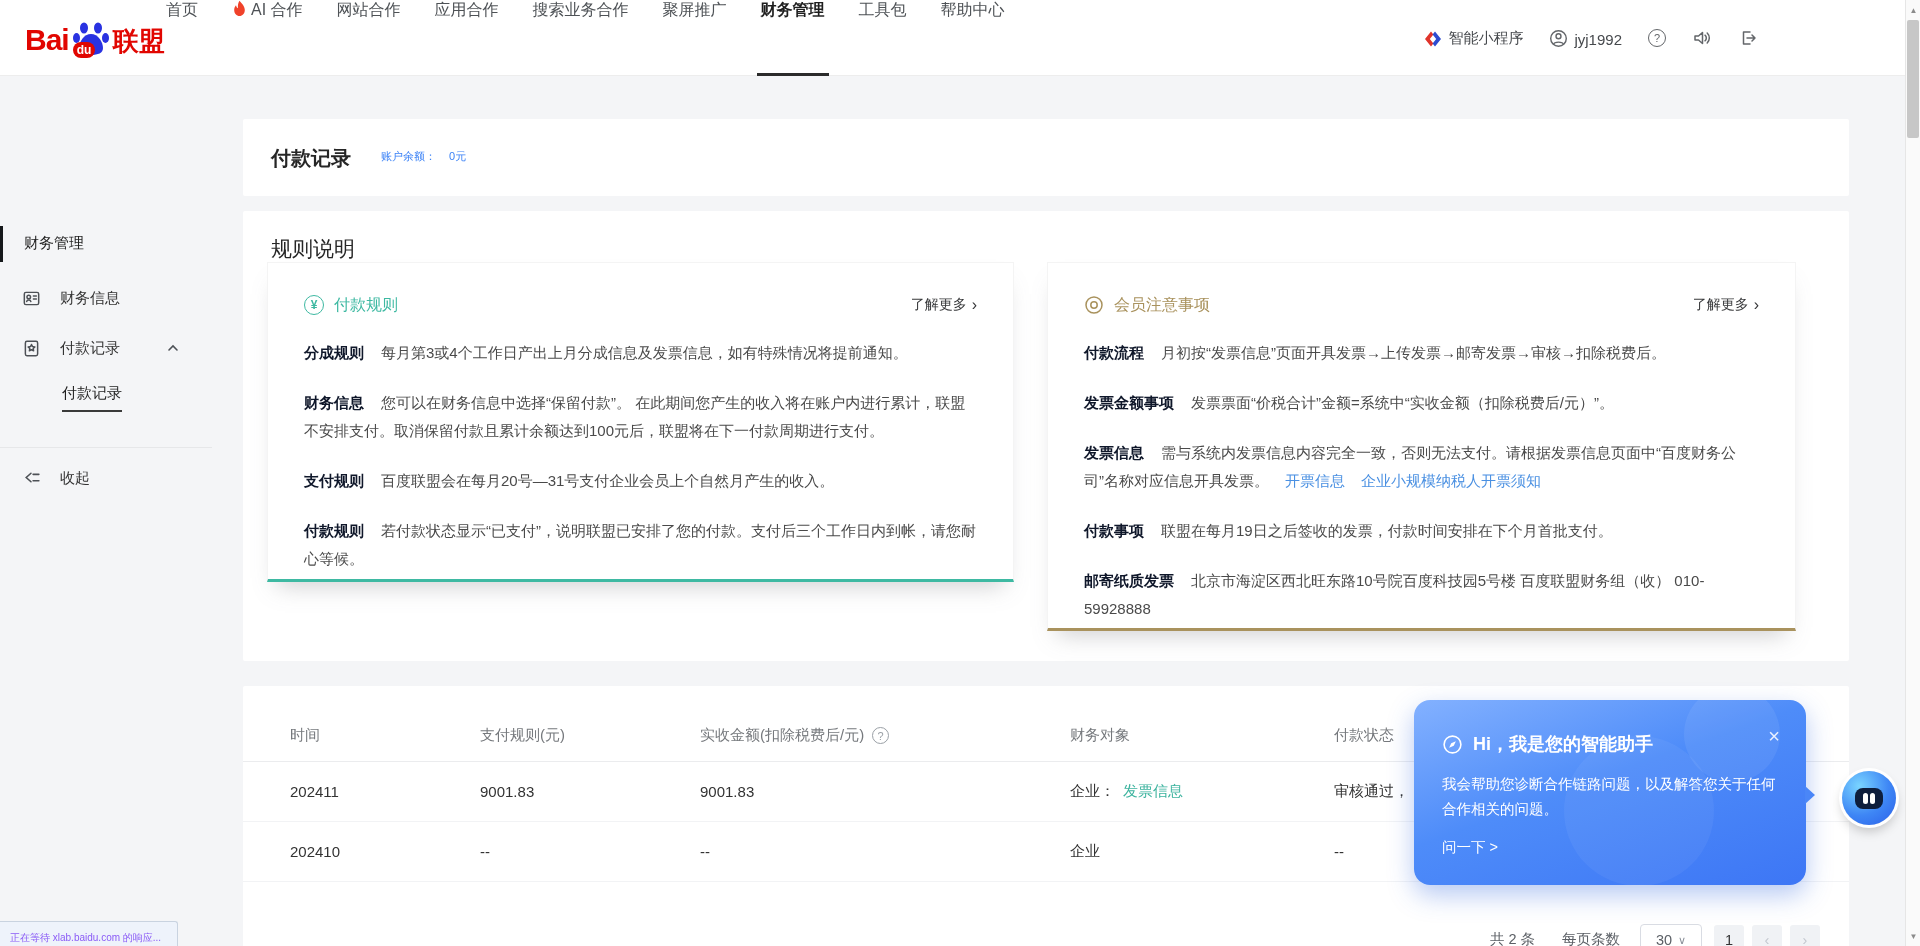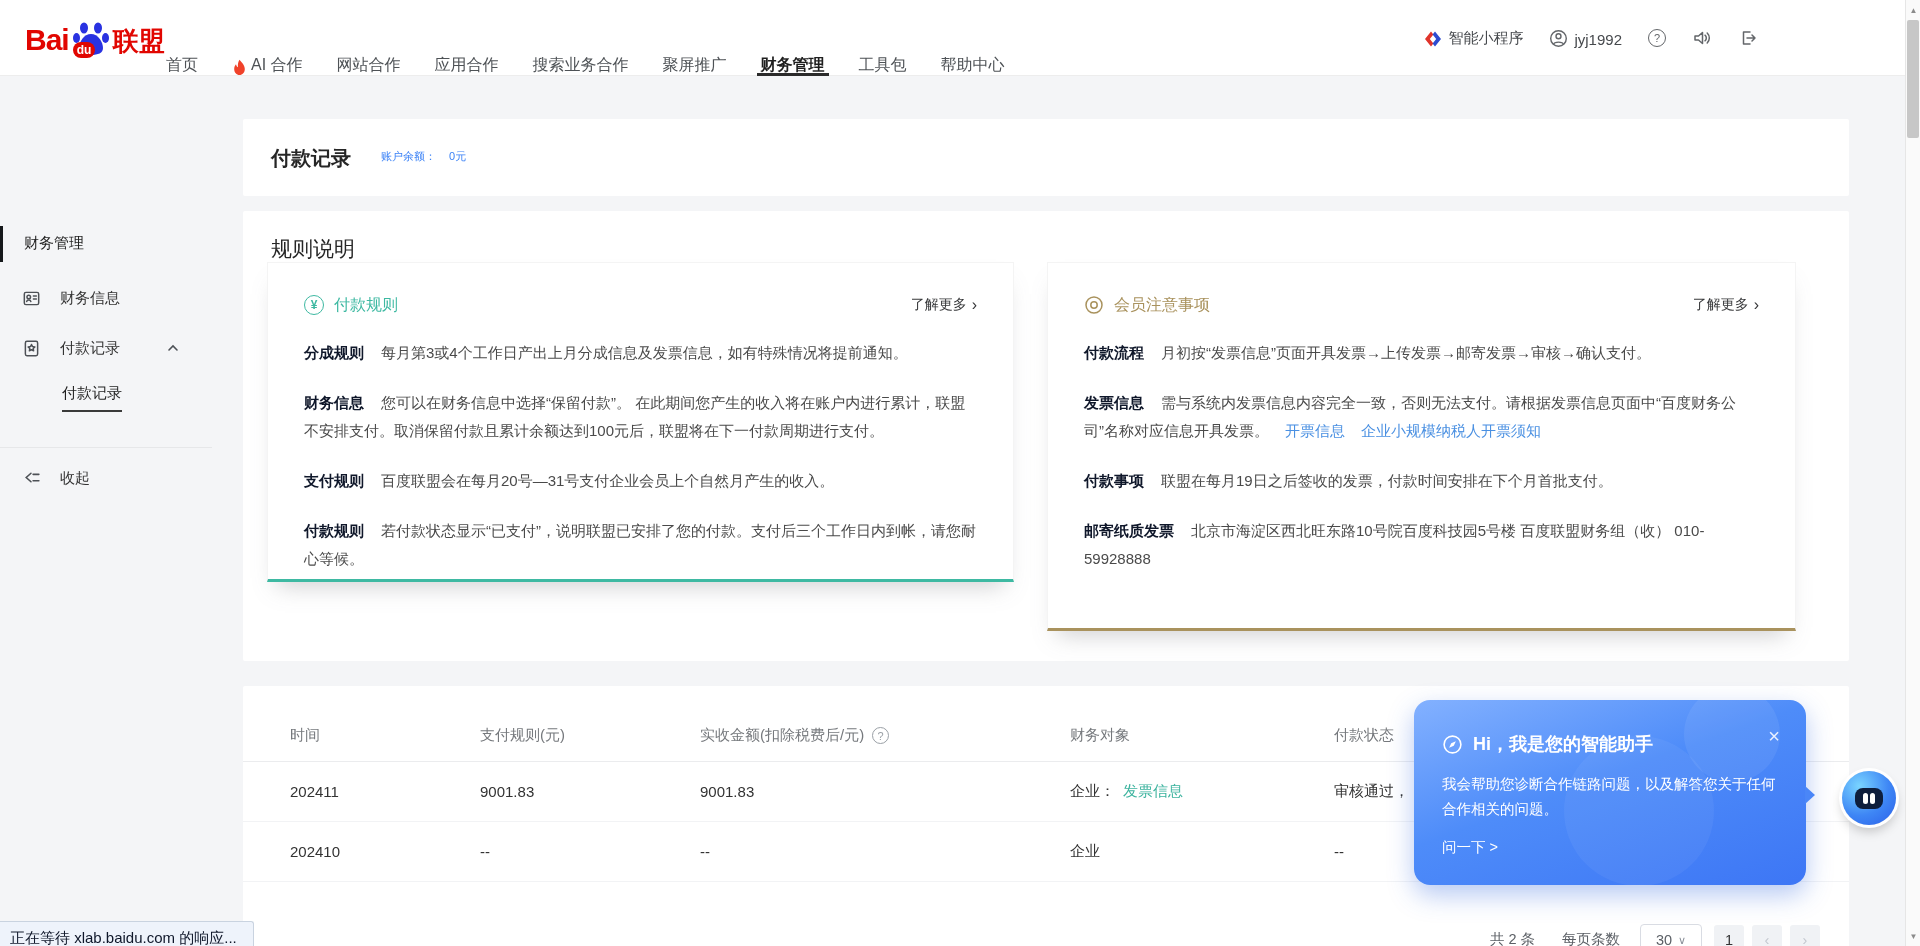--- a/index.html
+++ b/index.html
@@ -10,21 +10,21 @@
   
   .topnav{position:absolute;left:0;top:0;width:1905px;height:76px;background:#fff;
           border-bottom:1px solid #ededed;z-index:30;}
   .logo{position:absolute;left:25px;top:18px;display:flex;align-items:flex-end;}
   .logo-bai{color:var(--brand-red);font-size:30px;font-weight:bold;letter-spacing:-1px;line-height:36px;}
   .logo-paw{position:relative;width:40px;height:40px;margin:0 2px;}
   .logo-du{position:absolute;left:2px;bottom:0px;background:var(--brand-red);color:#fff;
            font-size:12px;font-weight:bold;padding:2px 4px;border-radius:9px;line-height:12px;}
   .logo-union{color:var(--brand-red);font-size:26px;font-weight:bold;line-height:34px;}
   .nav-list{position:absolute;left:166px;top:0;height:76px;display:flex;gap:34px;}
-  .nav-item{position:relative;height:76px;display:flex;align-items:flex-end;font-size:16px;
+  .nav-item{position:relative;height:76px;display:flex;align-items:flex-start;font-size:16px;
             color:#4e5256;cursor:pointer;white-space:nowrap;}
   .nav-item.active{color:#1f1f1f;font-weight:bold;}
   .nav-item.active::after{content:"";position:absolute;left:-4px;right:-4px;bottom:0;height:3px;background:#2b2b2b;}
   .flame{margin-right:4px;display:inline-flex;}
   .nav-right{position:absolute;right:147px;top:0;height:76px;display:flex;align-items:center;gap:26px;}
   .nav-right .entry{display:flex;align-items:flex-end;gap:6px;font-size:15px;color:#46494d;cursor:pointer;}
   .icon-circle{width:18px;height:18px;border:1.5px solid #63666a;border-radius:50%;display:flex;
                align-items:center;justify-content:center;font-size:11px;color:#63666a;}
 
   
@@ -112,21 +112,21 @@
              gap:6px;cursor:pointer;}
   .pg-select .caret{font-size:11px;color:#8a8f98;}
   .pg-btn{position:absolute;top:1px;width:30px;height:30px;background:#f0f2f5;border-radius:3px;
           display:flex;align-items:center;justify-content:center;cursor:pointer;}
   .pg-page{left:1714px;color:#333;}
   .pg-prev{left:1752px;color:#c3c7cf;} .pg-next{left:1790px;color:#c3c7cf;}
 
   
   .statusbar{position:absolute;left:0;top:921px;height:25px;background:#eef3fb;border:1px solid #c9d3e0;
              border-left:none;border-bottom:none;border-top-right-radius:3px;display:flex;align-items:center;
-             padding:8px 16px 0 10px;font-size:15px;color:#0f172a;z-index:50;}
+             padding:8px 16px 0 10px;font-size:10px;color:#8b5cf6;z-index:50;}
 
   
   .scrollbar{position:absolute;right:0;top:0;width:15px;height:946px;background:#fafafa;
              border-left:1px solid #e6e6e6;z-index:60;}
   .sb-arrow{position:absolute;left:0;width:15px;height:16px;display:flex;align-items:center;
             justify-content:center;font-size:8px;color:#8b8b8b;}
   .sb-up{top:2px;} .sb-down{bottom:2px;}
   .sb-thumb{position:absolute;left:1px;top:20px;width:12px;height:118px;background:#c7c7c7;border-radius:2px;}
 
   svg{display:block;}
@@ -317,21 +317,24 @@
             <circle cx="10" cy="10" r="3.2"></circle>
         </svg>
       </span>
       <span class="rc-title">会员注意事项</span>
       <span class="rc-more">
         <span>了解更多</span>
         <span class="more-arrow">›</span>
       </span>
     </div>
     <div class="rule-item">
-      <span class="rule-label">付款流程</span><span>月初按“发票信息”页面开具发票→上传发票→邮寄发票→审核→确认支付。</span>
+      <span class="rule-label">付款流程</span><span>月初按“发票信息”页面开具发票→上传发票→邮寄发票→审核→扣除税费后。</span>
+    </div>
+    <div class="rule-item">
+      <span class="rule-label">发票金额事项</span><span>发票票面“价税合计”金额=系统中“实收金额（扣除税费后/元）”。</span>
     </div>
     <div class="rule-item">
       <span class="rule-label">发票信息</span><span>需与系统内发票信息内容完全一致，否则无法支付。请根据发票信息页面中“百度财务公司”名称对应信息开具发票。</span><a class="rule-link">开票信息</a><a class="rule-link">企业小规模纳税人开票须知</a>
     </div>
     <div class="rule-item">
       <span class="rule-label">付款事项</span><span>联盟在每月19日之后签收的发票，付款时间安排在下个月首批支付。</span>
     </div>
     <div class="rule-item">
       <span class="rule-label">邮寄纸质发票</span><span>北京市海淀区西北旺东路10号院百度科技园5号楼 百度联盟财务组（收） 010-59928888</span>
     </div>

